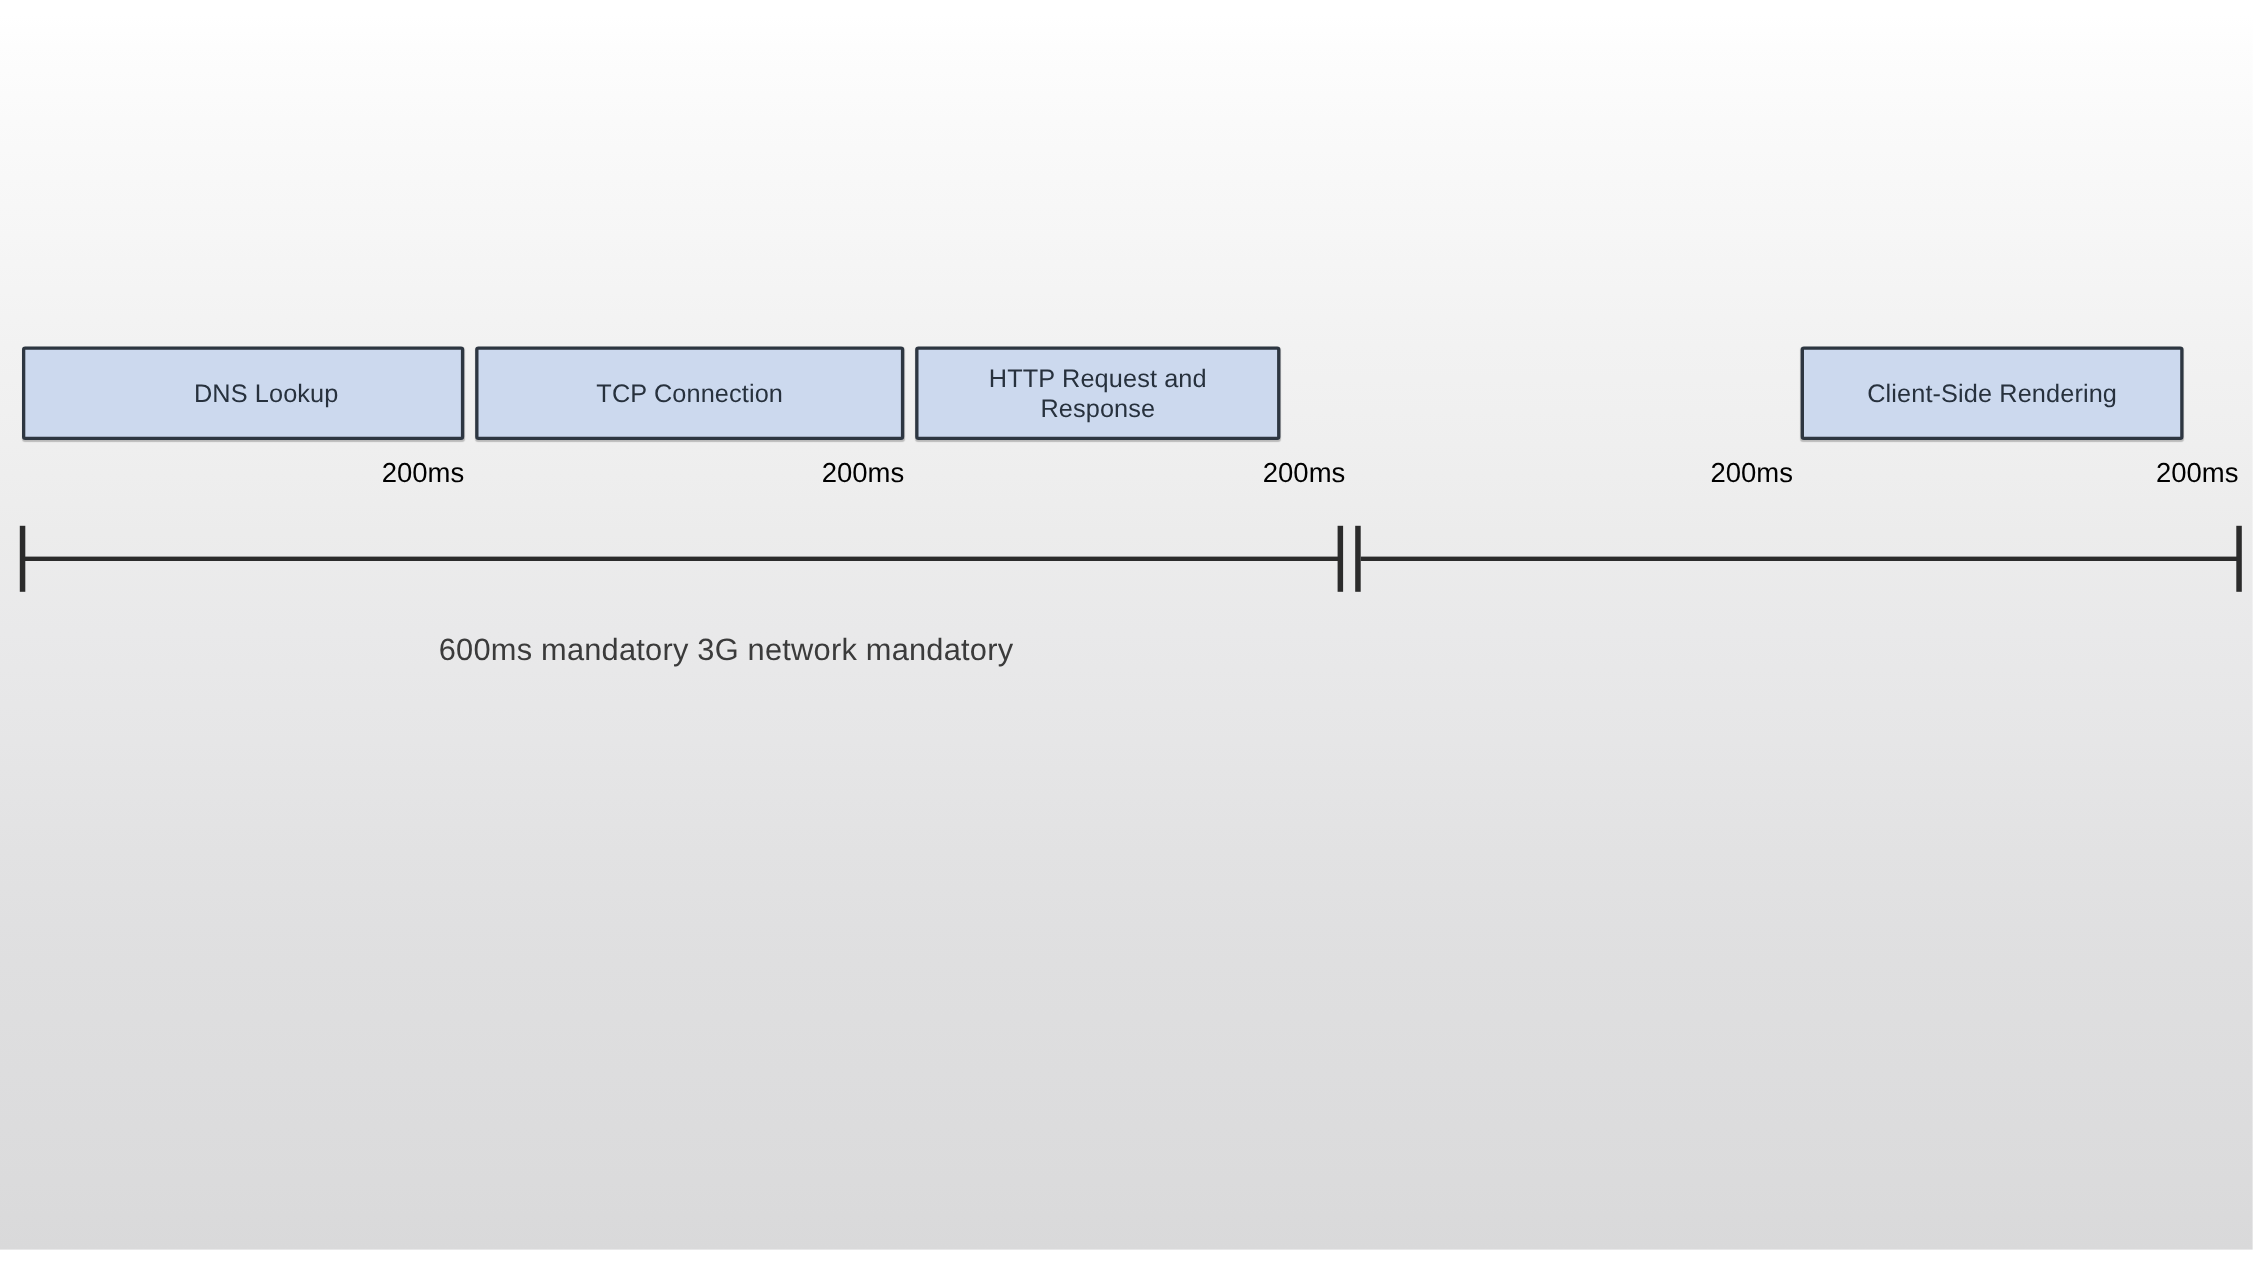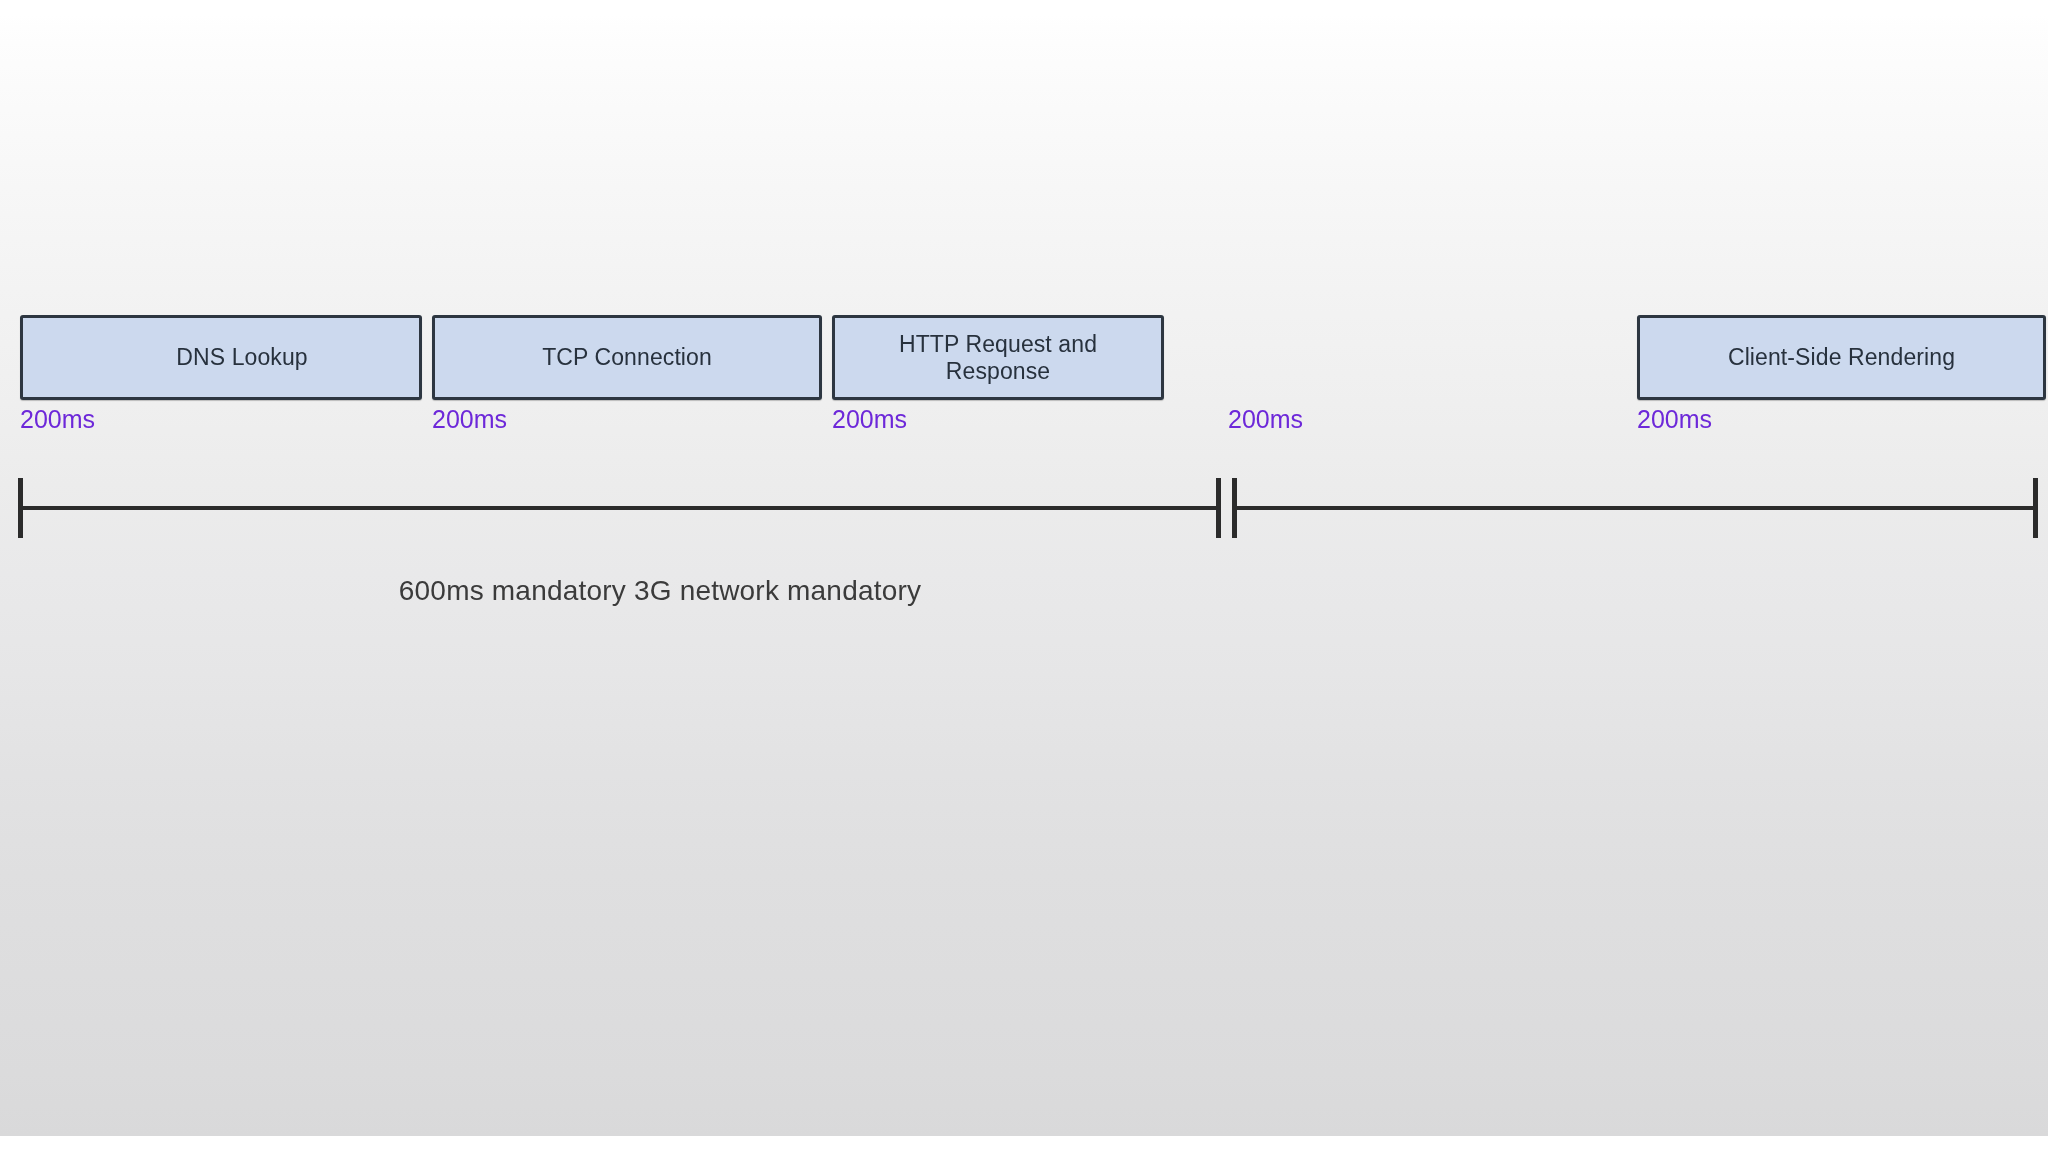--- a/index.html
+++ b/index.html
@@ -76,26 +76,26 @@
     font-size: 23px;
     line-height: 27px;
     color: #27313d;
     letter-spacing: 0.1px;
     padding: 0 8px;
     white-space: pre-line;
   }
 
   .stage-duration {
     position: absolute;
-    top: 404px;
+    top: 415px;
     font-family: "Liberation Sans", sans-serif;
     font-size: 25px;
     line-height: 30px;
-    color: #6d28d9;
-    text-align: left;
+    color: #000000;
+    text-align: right;
   }
 
   
   #ruler {
     position: absolute;
     left: 0;
     top: 0;
     width: 2048px;
     height: 1152px;
     pointer-events: none;
@@ -166,21 +166,21 @@
     <div class="stage-duration" style="left:432px; width:390px;">200ms</div>
 
     <div class="stage-box" style="left:832px; width:332px;">
       <span class="stage-label">HTTP Request and
 Response</span>
     </div>
     <div class="stage-duration" style="left:832px; width:391px;">200ms</div>
 
     <div class="stage-duration" style="left:1228px; width:402px;">200ms</div>
 
-    <div class="stage-box" style="left:1637px; width:409px;">
+    <div class="stage-box" style="left:1637px; width:348px;">
       <span class="stage-label">Client-Side Rendering</span>
     </div>
     <div class="stage-duration" style="left:1637px; width:398px;">200ms</div>
   </div>
 
   <div id="ruler">
     <div class="ruler-tick" style="left:18px;"></div>
     <div class="ruler-line" style="left:20px; width:1200px;"></div>
     <div class="ruler-tick" style="left:1216px;"></div>
     <div class="ruler-tick" style="left:1232px;"></div>

